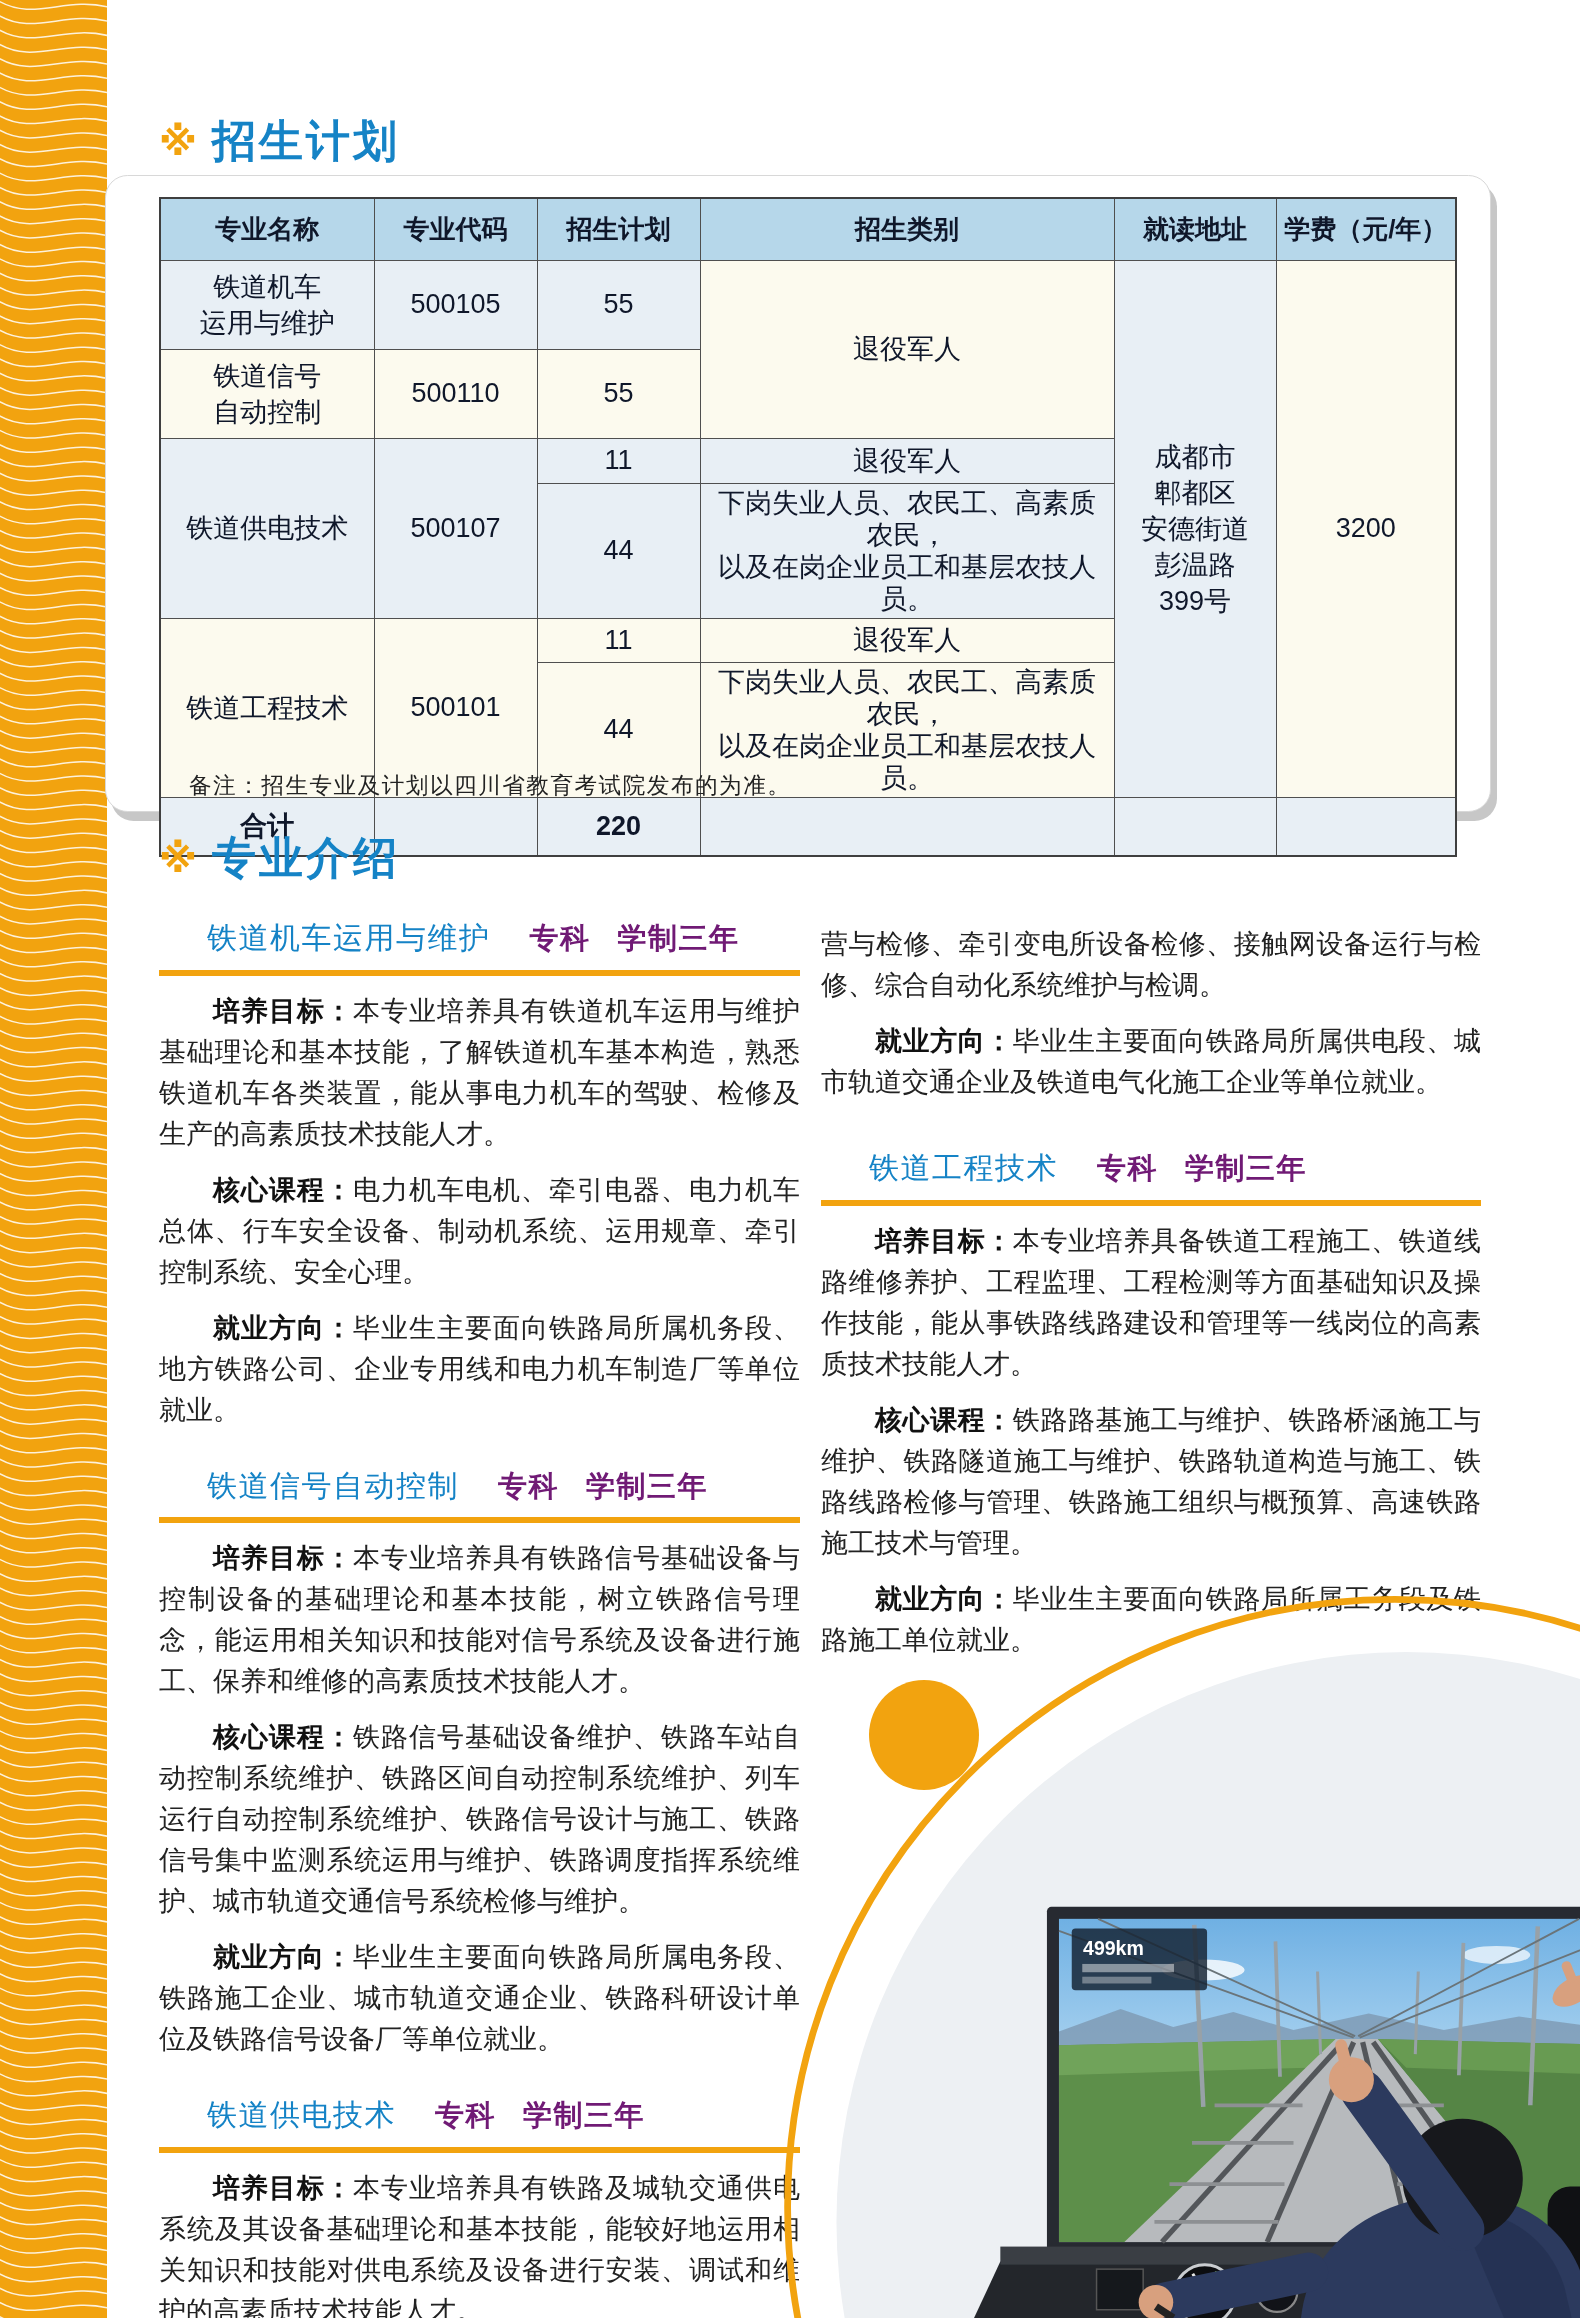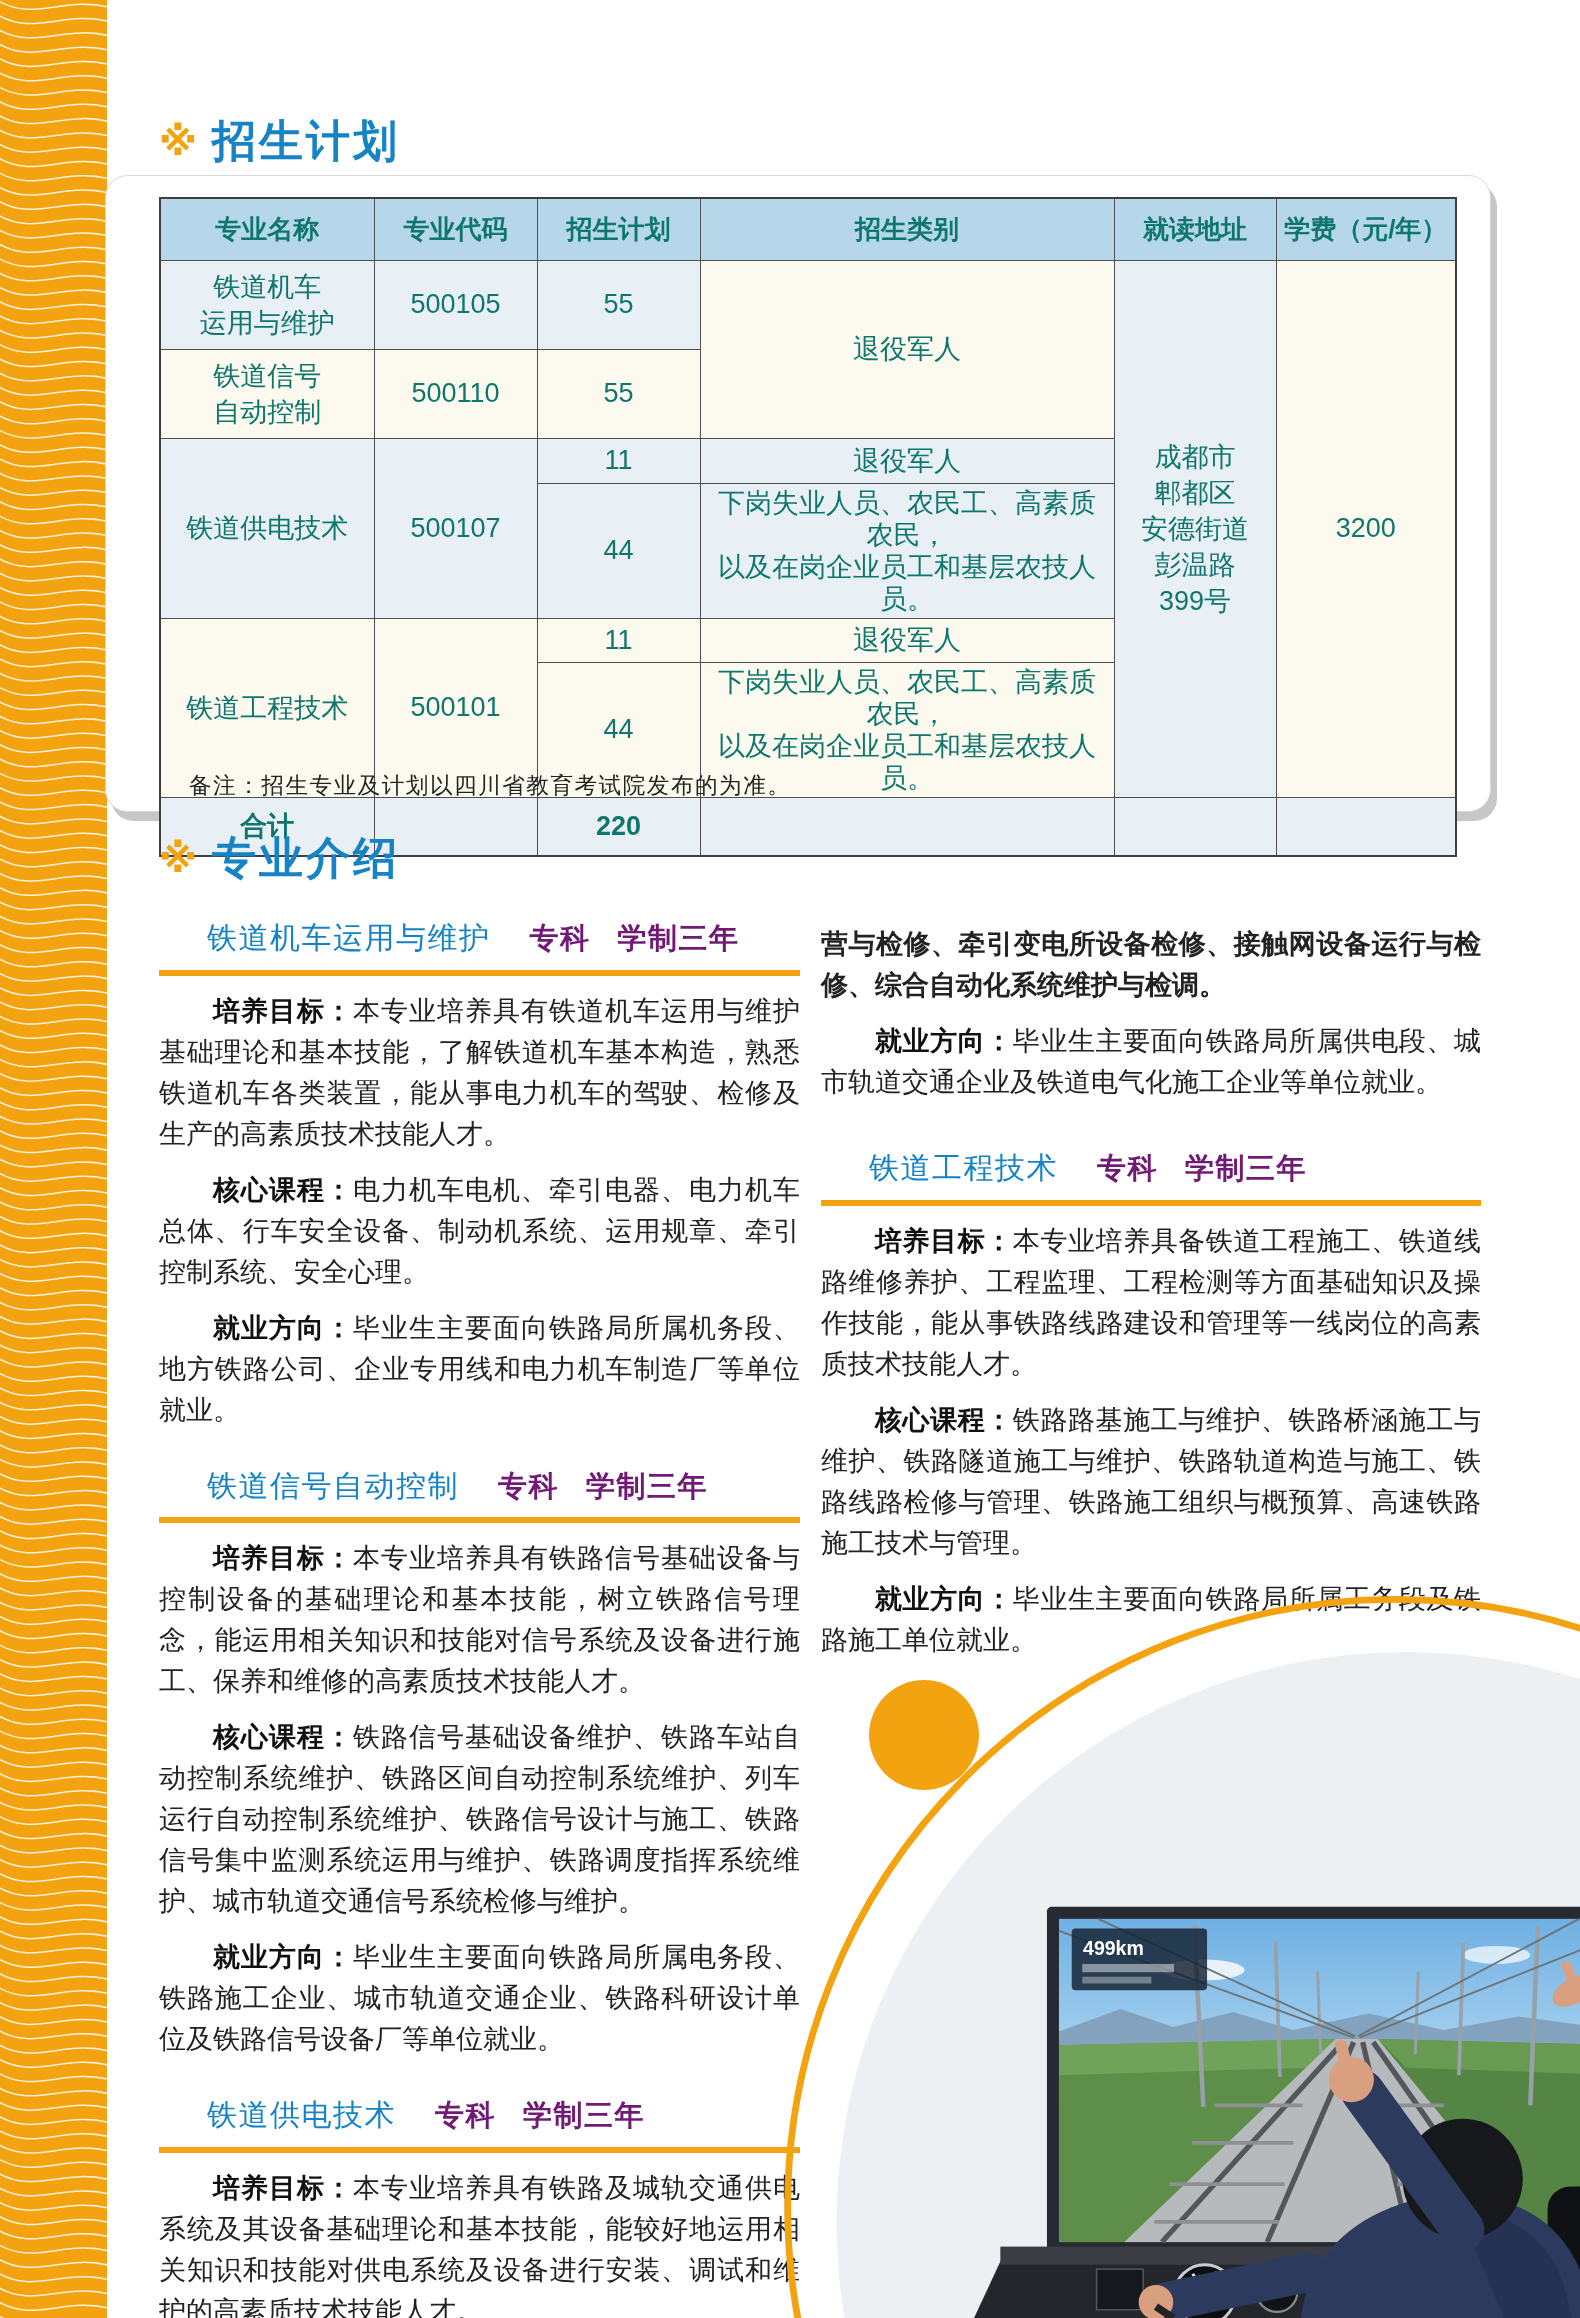--- a/index.html
+++ b/index.html
@@ -15,42 +15,42 @@
   .sec-title .mark{color:#F2A30F;font-size:39px;font-weight:bold;line-height:1;}
   .sec-title .txt{color:#1583C6;font-size:44px;font-weight:bold;letter-spacing:3px;line-height:1;}
   
   .card{
     position:absolute;left:105px;top:175px;width:1384px;height:635px;background:#ffffff;
     border:1.5px solid #d8d8d8;border-radius:22.6px;box-shadow:6px 9px 0 #c7c7c7;
   }
   table.enroll{border-collapse:collapse;table-layout:fixed;position:absolute;left:53px;top:21px;width:1297px;
     border:2.3px solid #3f3f3f;}
   table.enroll td,table.enroll th{border:1.5px solid #4f4f4f;text-align:center;vertical-align:middle;
-    font-size:27px;color:#0f766e;padding:3px 6px;box-sizing:border-box;}
+    font-size:27px;color:#0f172a;padding:3px 6px;box-sizing:border-box;}
   table.enroll th{background:#b6d7ea;font-weight:bold;font-size:26px;}
   .bluish{background:#e8eff5;}
   .cream{background:#fcfaee;}
   .pre{white-space:pre-line;}
   .small-cell{font-size:22px;line-height:32px;}
   .addr{font-size:25.6px;line-height:36px;}
   .total-cell{font-weight:bold;font-size:30px;}
   .note{position:absolute;left:83px;top:594px;font-family:"Liberation Serif","DejaVu Serif",serif;
     font-size:22.6px;color:#222;letter-spacing:1.5px;text-align:right;}
   
   .col{position:absolute;top:918px;}
   .col-left{left:159px;width:641px;}
   .col-right{left:821px;width:660px;}
   .mh{display:flex;align-items:baseline;margin:0 0 0 48px;}
   .mh-name{color:#1583C6;font-size:30px;font-weight:normal;letter-spacing:1.5px;}
   .mh-meta{color:#701a75;font-size:29px;font-weight:bold;margin-left:39px;letter-spacing:1.5px;}
   .mh-meta + .mh-meta{margin-left:27px;}
   .mh-line{height:6px;background:#F2A30F;margin-top:10.5px;}
   .para{font-size:27px;line-height:41px;text-align:justify;text-indent:2em;margin:15px 0 0 0;color:#222;}
   .para b{font-weight:bold;color:#111;}
-  .para.noindent{text-indent:0;font-weight:bold;}
+  .para.noindent{text-indent:0;}
   .msec{margin-top:35px;}
   .msec.first{margin-top:0;}
   
   .dot{position:absolute;left:869px;top:1680px;width:110px;height:110px;border-radius:50%;background:#F2A30F;}
   .photo{position:absolute;left:782px;top:1549px;width:799px;height:769px;}
 </style>
 </head>
 <body>
 
 <div class="page">

